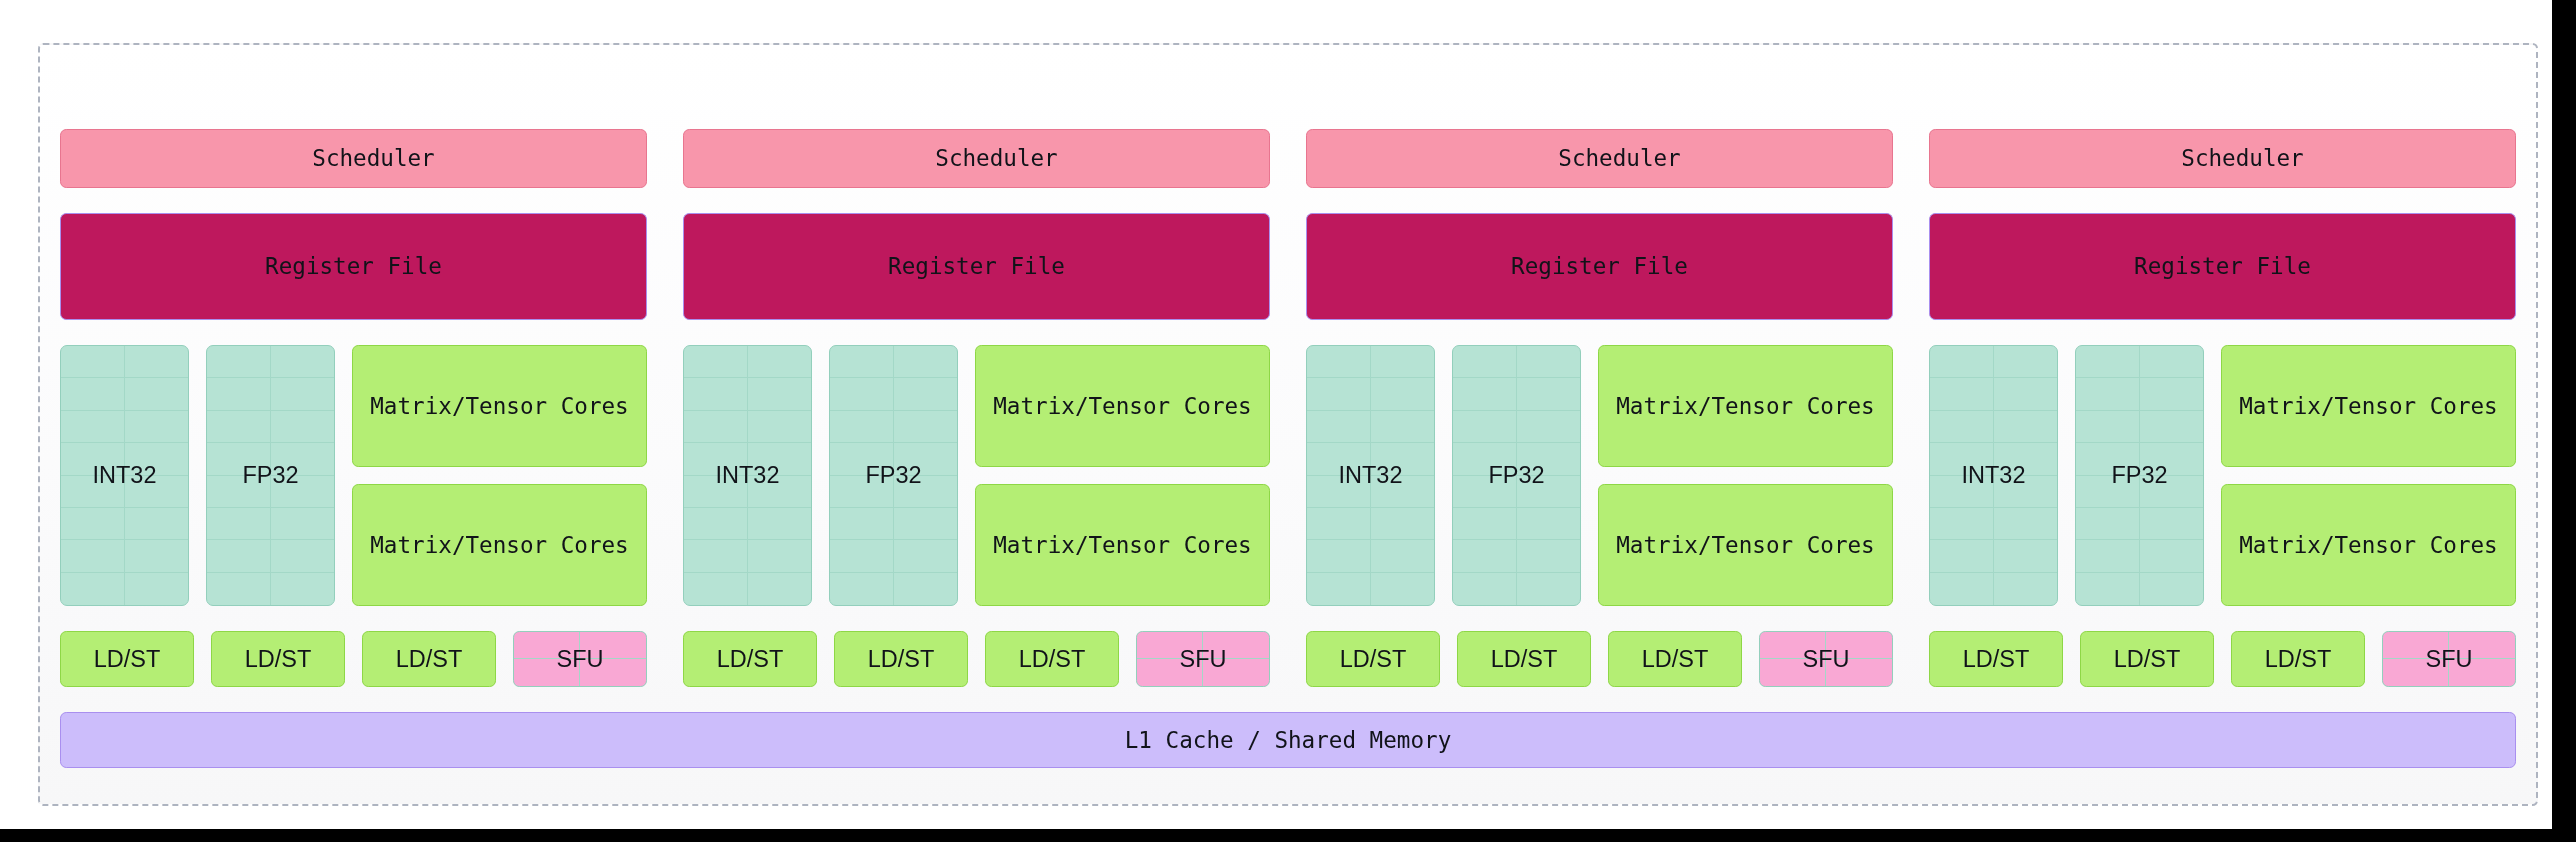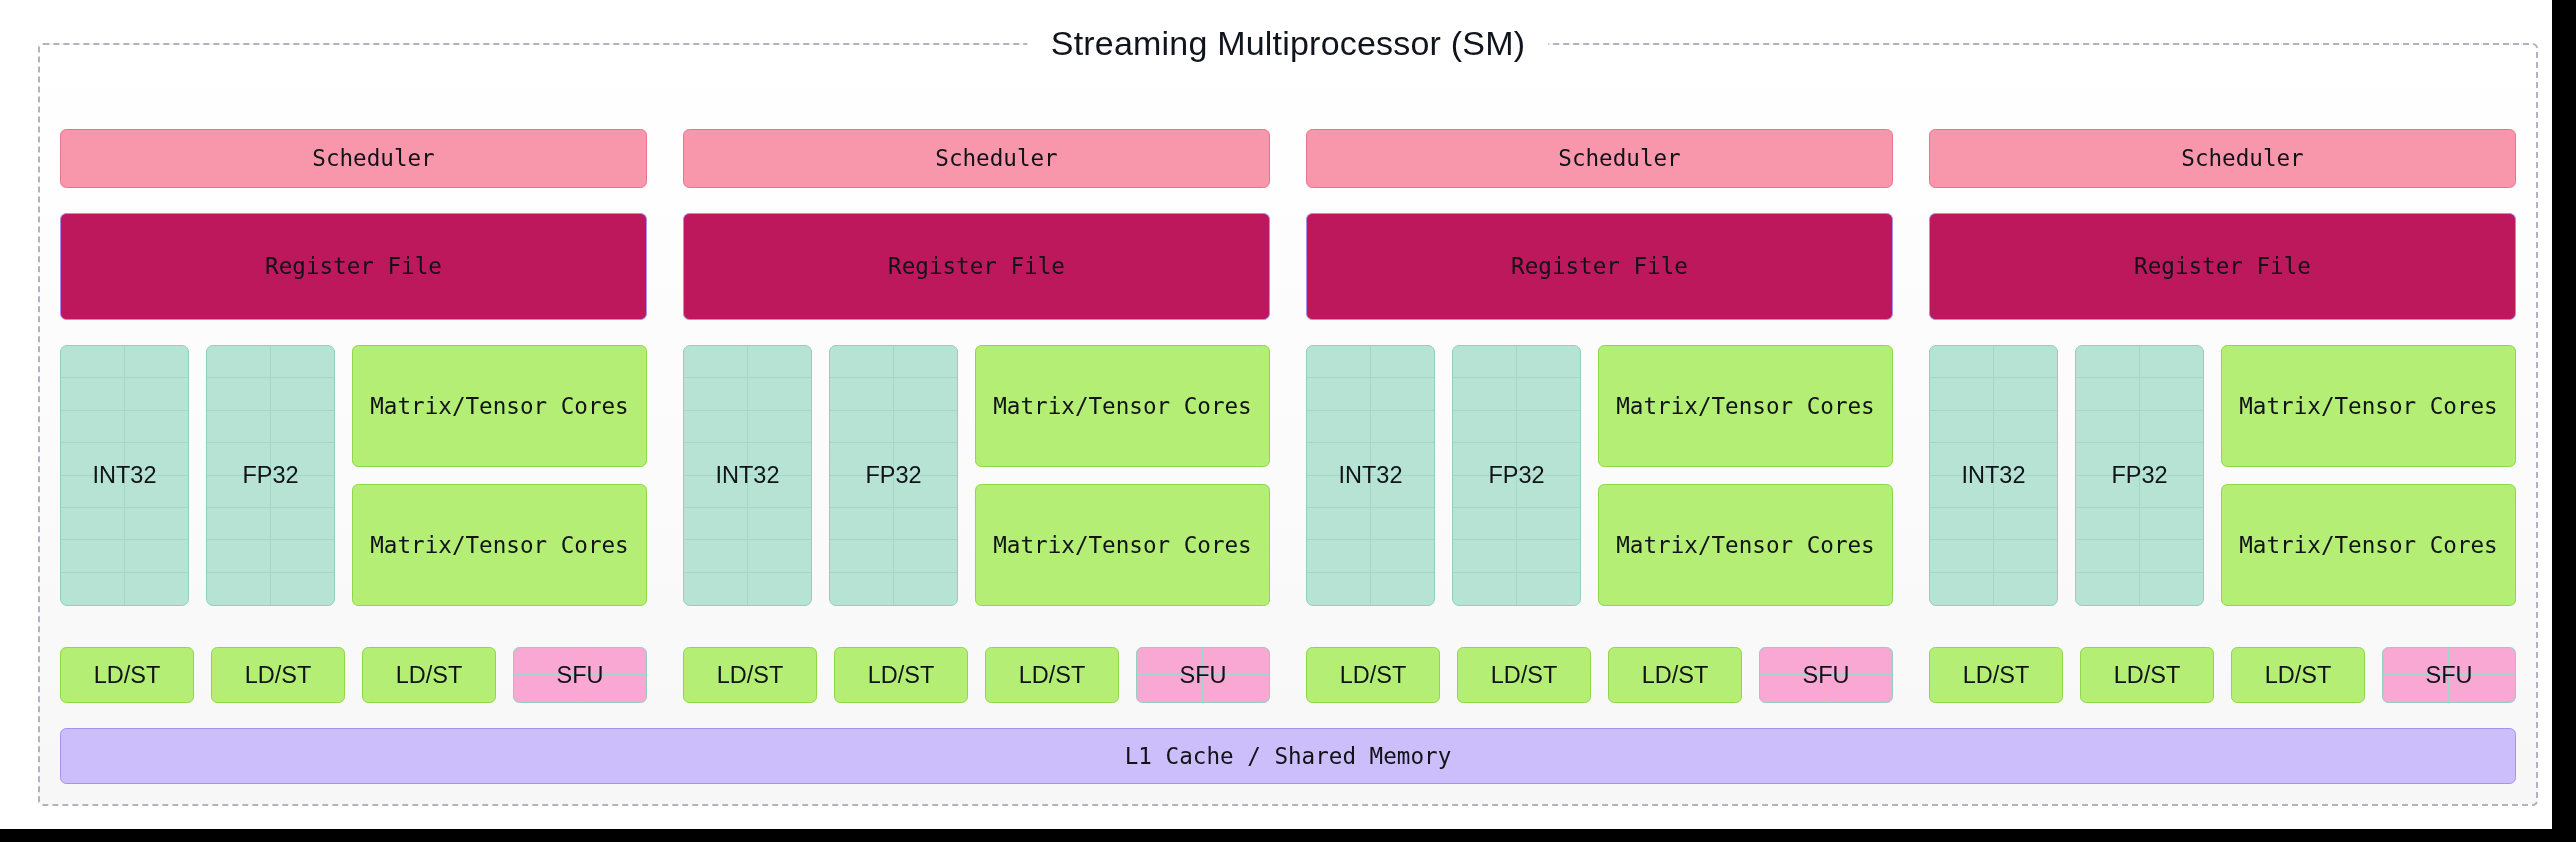--- a/index.html
+++ b/index.html
@@ -154,21 +154,21 @@
     gap: 17px;
   }
   .tensor {
     flex: 1;
     background: #b4ee74;
     border: 1.4px solid #8ed746;
     font-size: 22.6px;
   }
 
   .unit-row {
-    margin-top: 41px;
+    margin-top: 25px;
     height: 56px;
     display: flex;
     gap: 17px;
   }
   .unit {
     flex: 1;
     font-family: "Liberation Sans", sans-serif;
     font-stretch: condensed;
     font-size: 23.5px;
   }
@@ -199,42 +199,41 @@
     position: absolute;
     inset: 0;
     display: flex;
     align-items: center;
     justify-content: center;
   }
 
   .l1 {
     position: absolute;
     left: 60px;
-    top: 728px;
+    top: 712px;
     width: 2456px;
     height: 56px;
     box-sizing: border-box;
     background: #ccbdfb;
     border: 1.4px solid #a98fef;
     border-radius: 6.3px;
     display: flex;
     align-items: center;
     justify-content: center;
     font-size: 22.6px;
     color: #111319;
   }
 </style>
 </head>
 <body>
 
 <div id="canvas">
 
   <div class="sm-outer"></div>
 
-  <div class="sm-title">Streaming Multiprocessor (SM)</div>
 
   <div class="quads">
 
     <div class="quad">
       <div class="box scheduler">Scheduler</div>
       <div class="box regfile">Register File</div>
       <div class="core-row">
         <div class="lane">
           <div class="lane-grid">
             <span></span>

